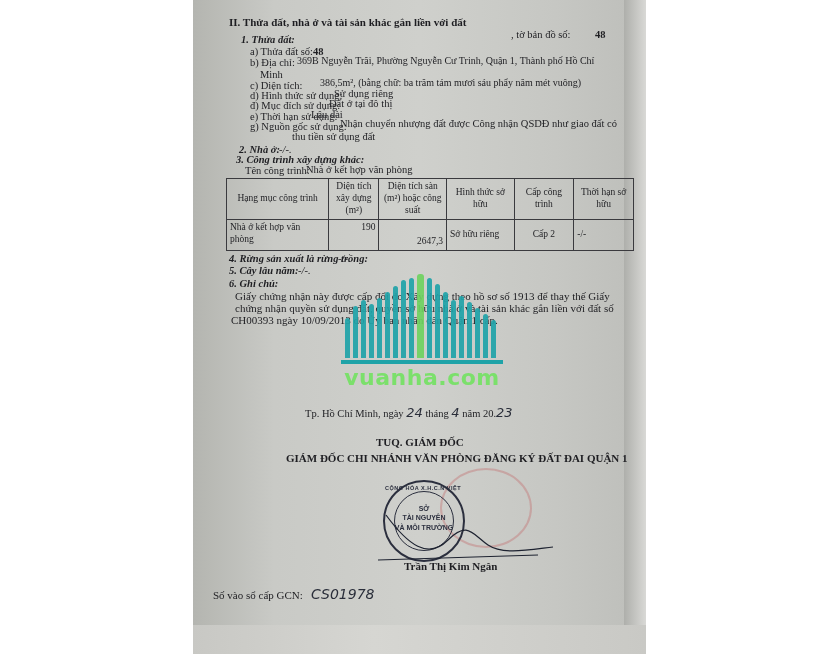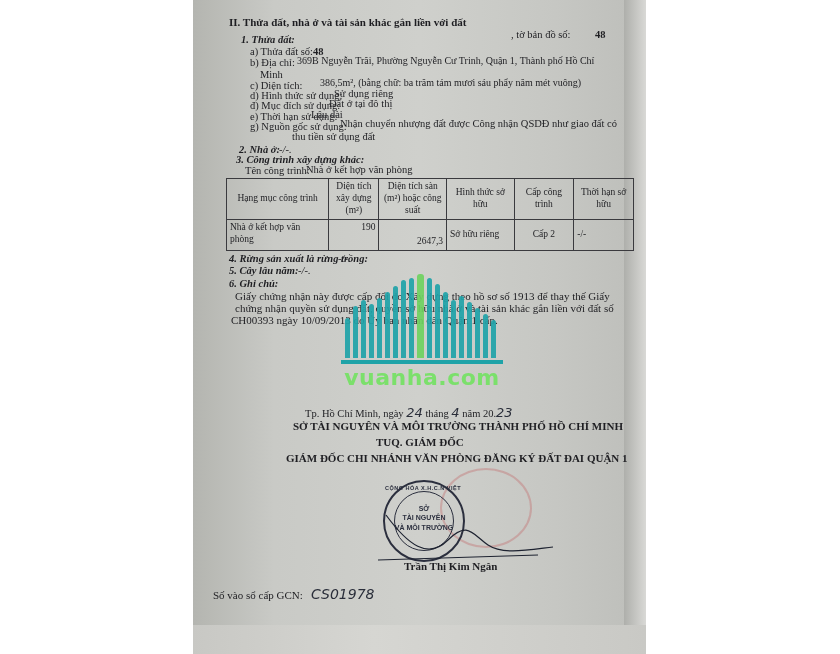--- a/index.html
+++ b/index.html
@@ -118,21 +118,20 @@
     <span class="t" style="left:42px;top:303px;font-size:11px;">chứng nhận quyền sử dụng đất, quyền sở hữu nhà ở và tài sản khác gắn liền với đất số</span>
     <span class="t" style="left:38px;top:315px;font-size:11px;">CH00393 ngày 10/09/2013 do Ủy ban nhân dân Quận 1 cấp.</span>
 
     <div class="t" style="left:112px;top:406px;text-align:right;">
       <span>Tp. Hồ Chí Minh, ngày</span>
       <span class="hand">24</span>
       <span>tháng</span>
       <span class="hand">4</span>
       <span>năm 20.</span><span class="hand">23</span>
     </div>
-    <span class="t b" style="left:100px;top:421px;font-size:11px;">SỞ TÀI NGUYÊN VÀ MÔI TRƯỜNG THÀNH PHỐ HỒ CHÍ MINH</span>
     <span class="t b" style="left:183px;top:437px;font-size:11px;">TUQ. GIÁM ĐỐC</span>
     <span class="t b" style="left:93px;top:453px;font-size:11px;">GIÁM ĐỐC CHI NHÁNH VĂN PHÒNG ĐĂNG KÝ ĐẤT ĐAI QUẬN 1</span>
     <span class="t b" style="left:211px;top:561px;font-size:11px;">Trần Thị Kim Ngân</span>
 
     <span class="t" style="left:20px;top:590px;font-size:11px;">Số vào sổ cấp GCN:</span>
     <span class="t hand" style="left:118px;top:587px;font-size:14px;">CS01978</span>
   </div>
 </div>
 
 <table class="ct">

